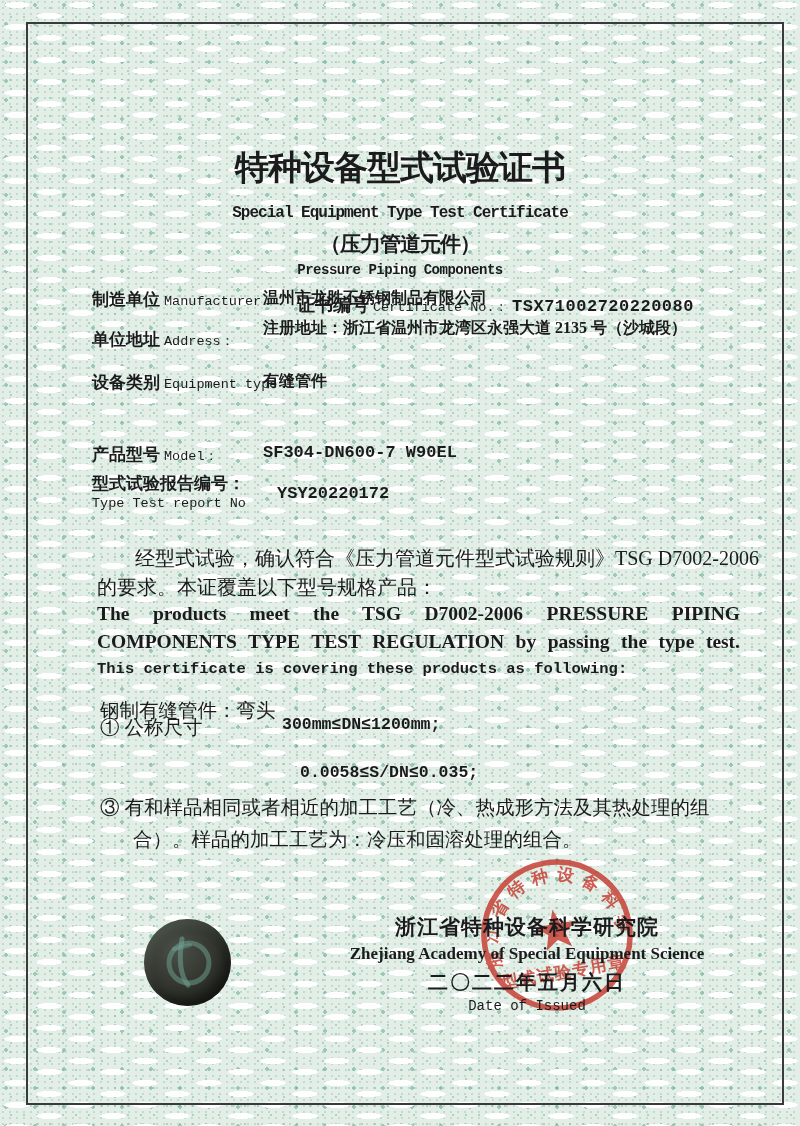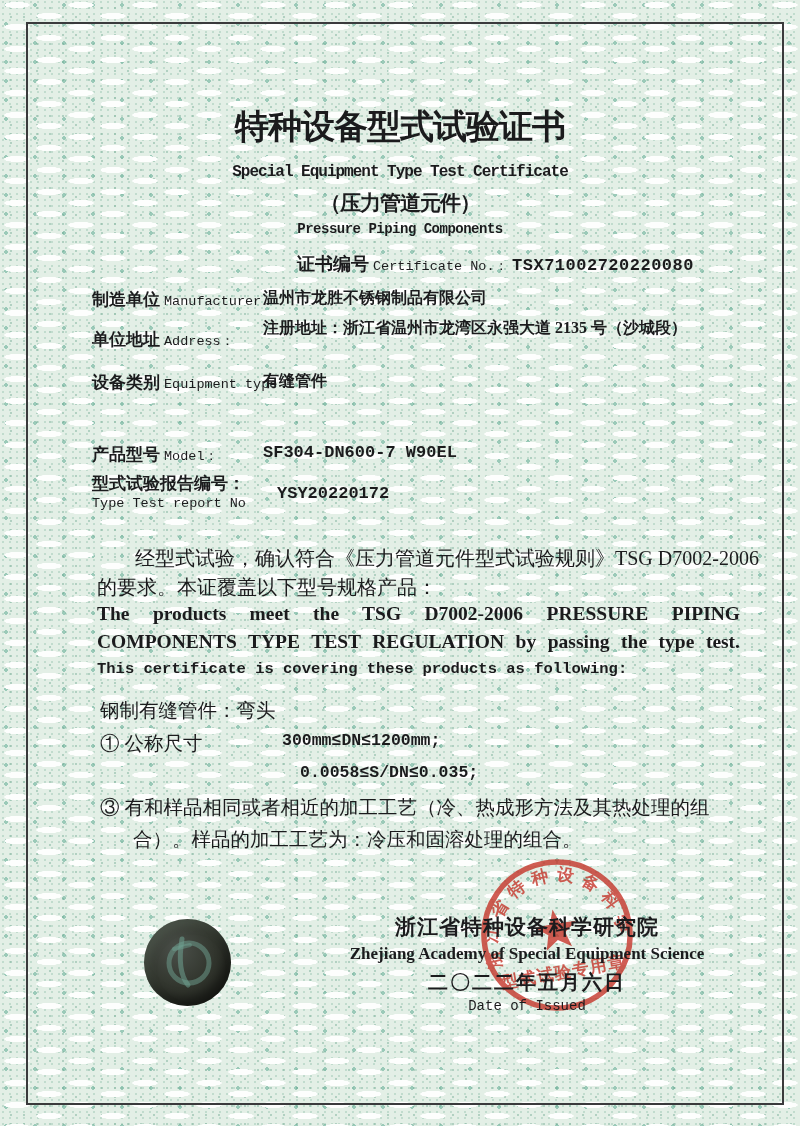--- a/index.html
+++ b/index.html
@@ -10,21 +10,21 @@
     background-image:
       radial-gradient(ellipse 17px 4px at 17px 5px, #fdfefd 72%, rgba(253,254,253,0) 78%),
       radial-gradient(ellipse 17px 4px at 17px 5px, #fdfefd 72%, rgba(253,254,253,0) 78%),
       radial-gradient(circle 2px at 6px 5px, rgba(96,170,146,0.55) 98%, rgba(96,170,146,0)),
       radial-gradient(circle 1.4px at 11px 8px, rgba(128,178,156,0.5) 98%, rgba(128,178,156,0)),
       radial-gradient(circle 1px at 3px 2px, rgba(150,196,176,0.45) 98%, rgba(150,196,176,0));
     background-size:64px 22px,64px 22px,29px 19px,13px 9px,7px 6px;
     background-position:0 0,32px 11px,0 0,0 0,0 0;}
   .frame{position:absolute;left:26px;top:22px;width:754px;height:1079px;
     border:2px solid #3a3a3c;pointer-events:none;}
-  .abs{position:absolute;}
+  .abs{position:absolute;margin-top:41px;}
   .center-col{position:absolute;left:20px;width:760px;text-align:center;}
   .title-cn{top:104px;font-size:34px;font-weight:600;letter-spacing:-1px;}
   .title-en{top:163px;font-family:"Liberation Mono","DejaVu Sans Mono",monospace;
     font-size:16px;letter-spacing:-1px;font-weight:600;text-align:center;}
   .sub-cn{top:189px;font-size:21px;font-weight:600;letter-spacing:-1px;}
   .sub-en{top:221px;font-family:"Liberation Mono","DejaVu Sans Mono",monospace;
     font-size:14px;letter-spacing:-0.5px;font-weight:600;}
   .certno{top:252px;left:297px;white-space:nowrap;}
   .certno .cn{font-size:18px;font-weight:600;}
   .certno .en{font-family:"Liberation Mono","DejaVu Sans Mono",monospace;font-size:13.5px;}
@@ -127,21 +127,21 @@
     <span class="fv mono" style="left:185px;top:12px">YSY20220172</span>
   </div>
 
   <div class="body-line indent" style="top:545px">经型式试验，确认符合《压力管道元件型式试验规则》TSG D7002-2006</div>
   <div class="body-line" style="top:574px">的要求。本证覆盖以下型号规格产品：</div>
   <div class="body-line bold-en" style="top:603px">The products meet the TSG D7002-2006 PRESSURE PIPING</div>
   <div class="body-line bold-en" style="top:631px">COMPONENTS TYPE TEST REGULATION by passing the type test.</div>
   <div class="body-line mono" style="top:660px">This certificate is covering these products as following:</div>
 
   <div class="prod-line" style="top:697px">钢制有缝管件：弯头</div>
-  <div class="prod-line" style="top:730px">
+  <div class="prod-line" style="top:714px">
     <span>① 公称尺寸</span>
     <span class="pv" style="left:182px">300mm≤DN≤1200mm;</span>
   </div>
   <div class="prod-line" style="top:762px">
     <span class="pv" style="left:200px">0.0058≤S/DN≤0.035;</span>
   </div>
   <div class="prod-line" style="top:794px">③ 有和样品相同或者相近的加工工艺（冷、热成形方法及其热处理的组</div>
   <div class="prod-line" style="top:826px;left:133px">合）。样品的加工工艺为：冷压和固溶处理的组合。</div>
 
   <div class="footer-line f-org-cn">浙江省特种设备科学研究院</div>

